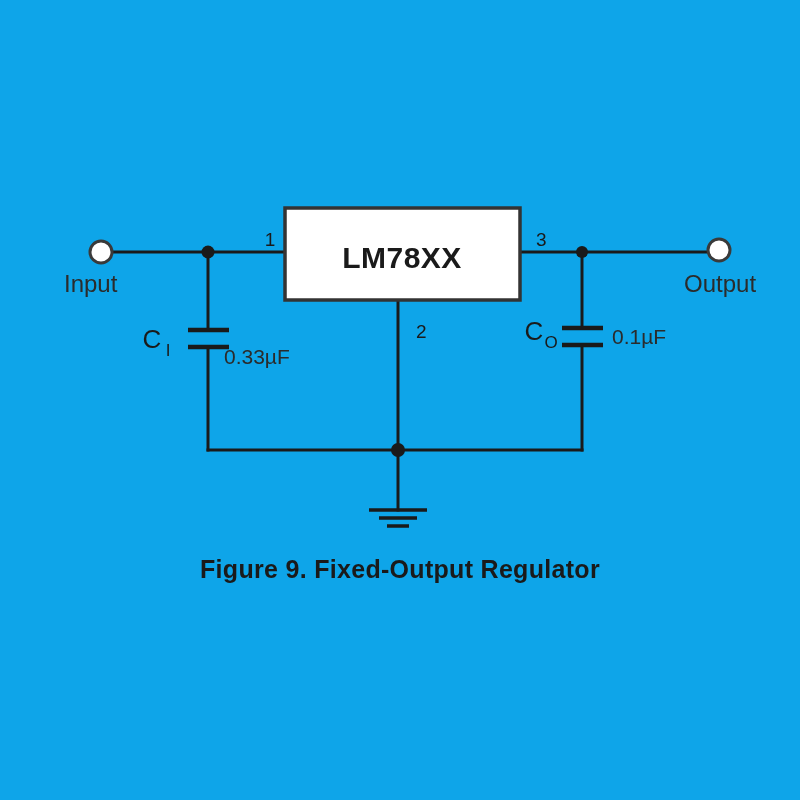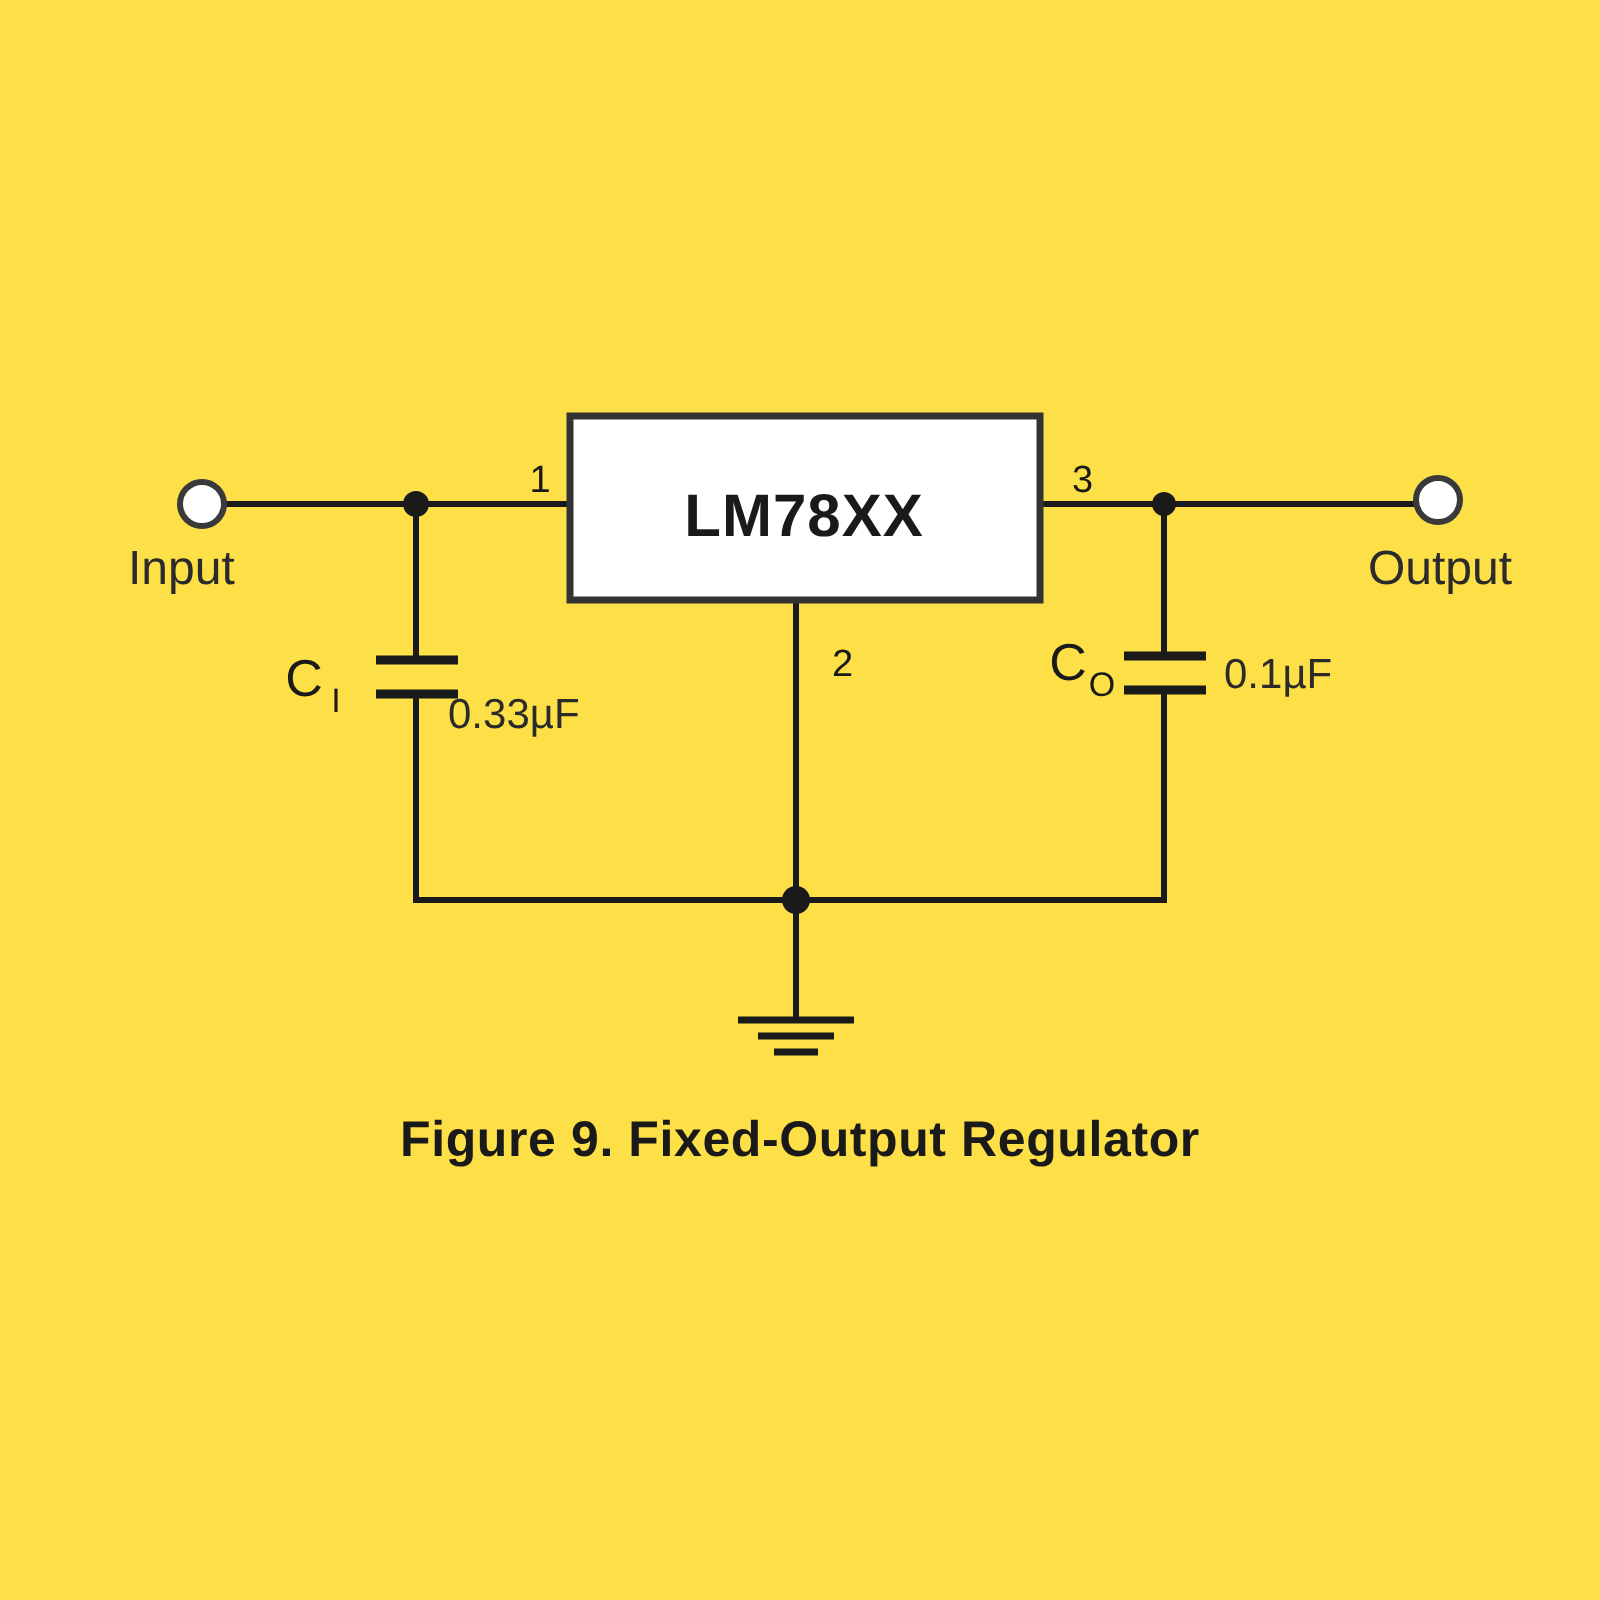--- a/index.html
+++ b/index.html
@@ -11,21 +11,21 @@
     width: 800px;
     height: 800px;
     font-family: "Liberation Sans", sans-serif;
     color: #1a1a1a;
     overflow: hidden;
   }
   #figure-root {
     position: relative;
     width: 800px;
     height: 800px;
-    background: #fde047;
+    background: #0ea5e9;
   }
   svg#schematic {
     display: block;
     width: 800px;
     height: 800px;
   }
   .wire {
     stroke: #1a1a1a;
     stroke-width: 3;
     stroke-linecap: square;

